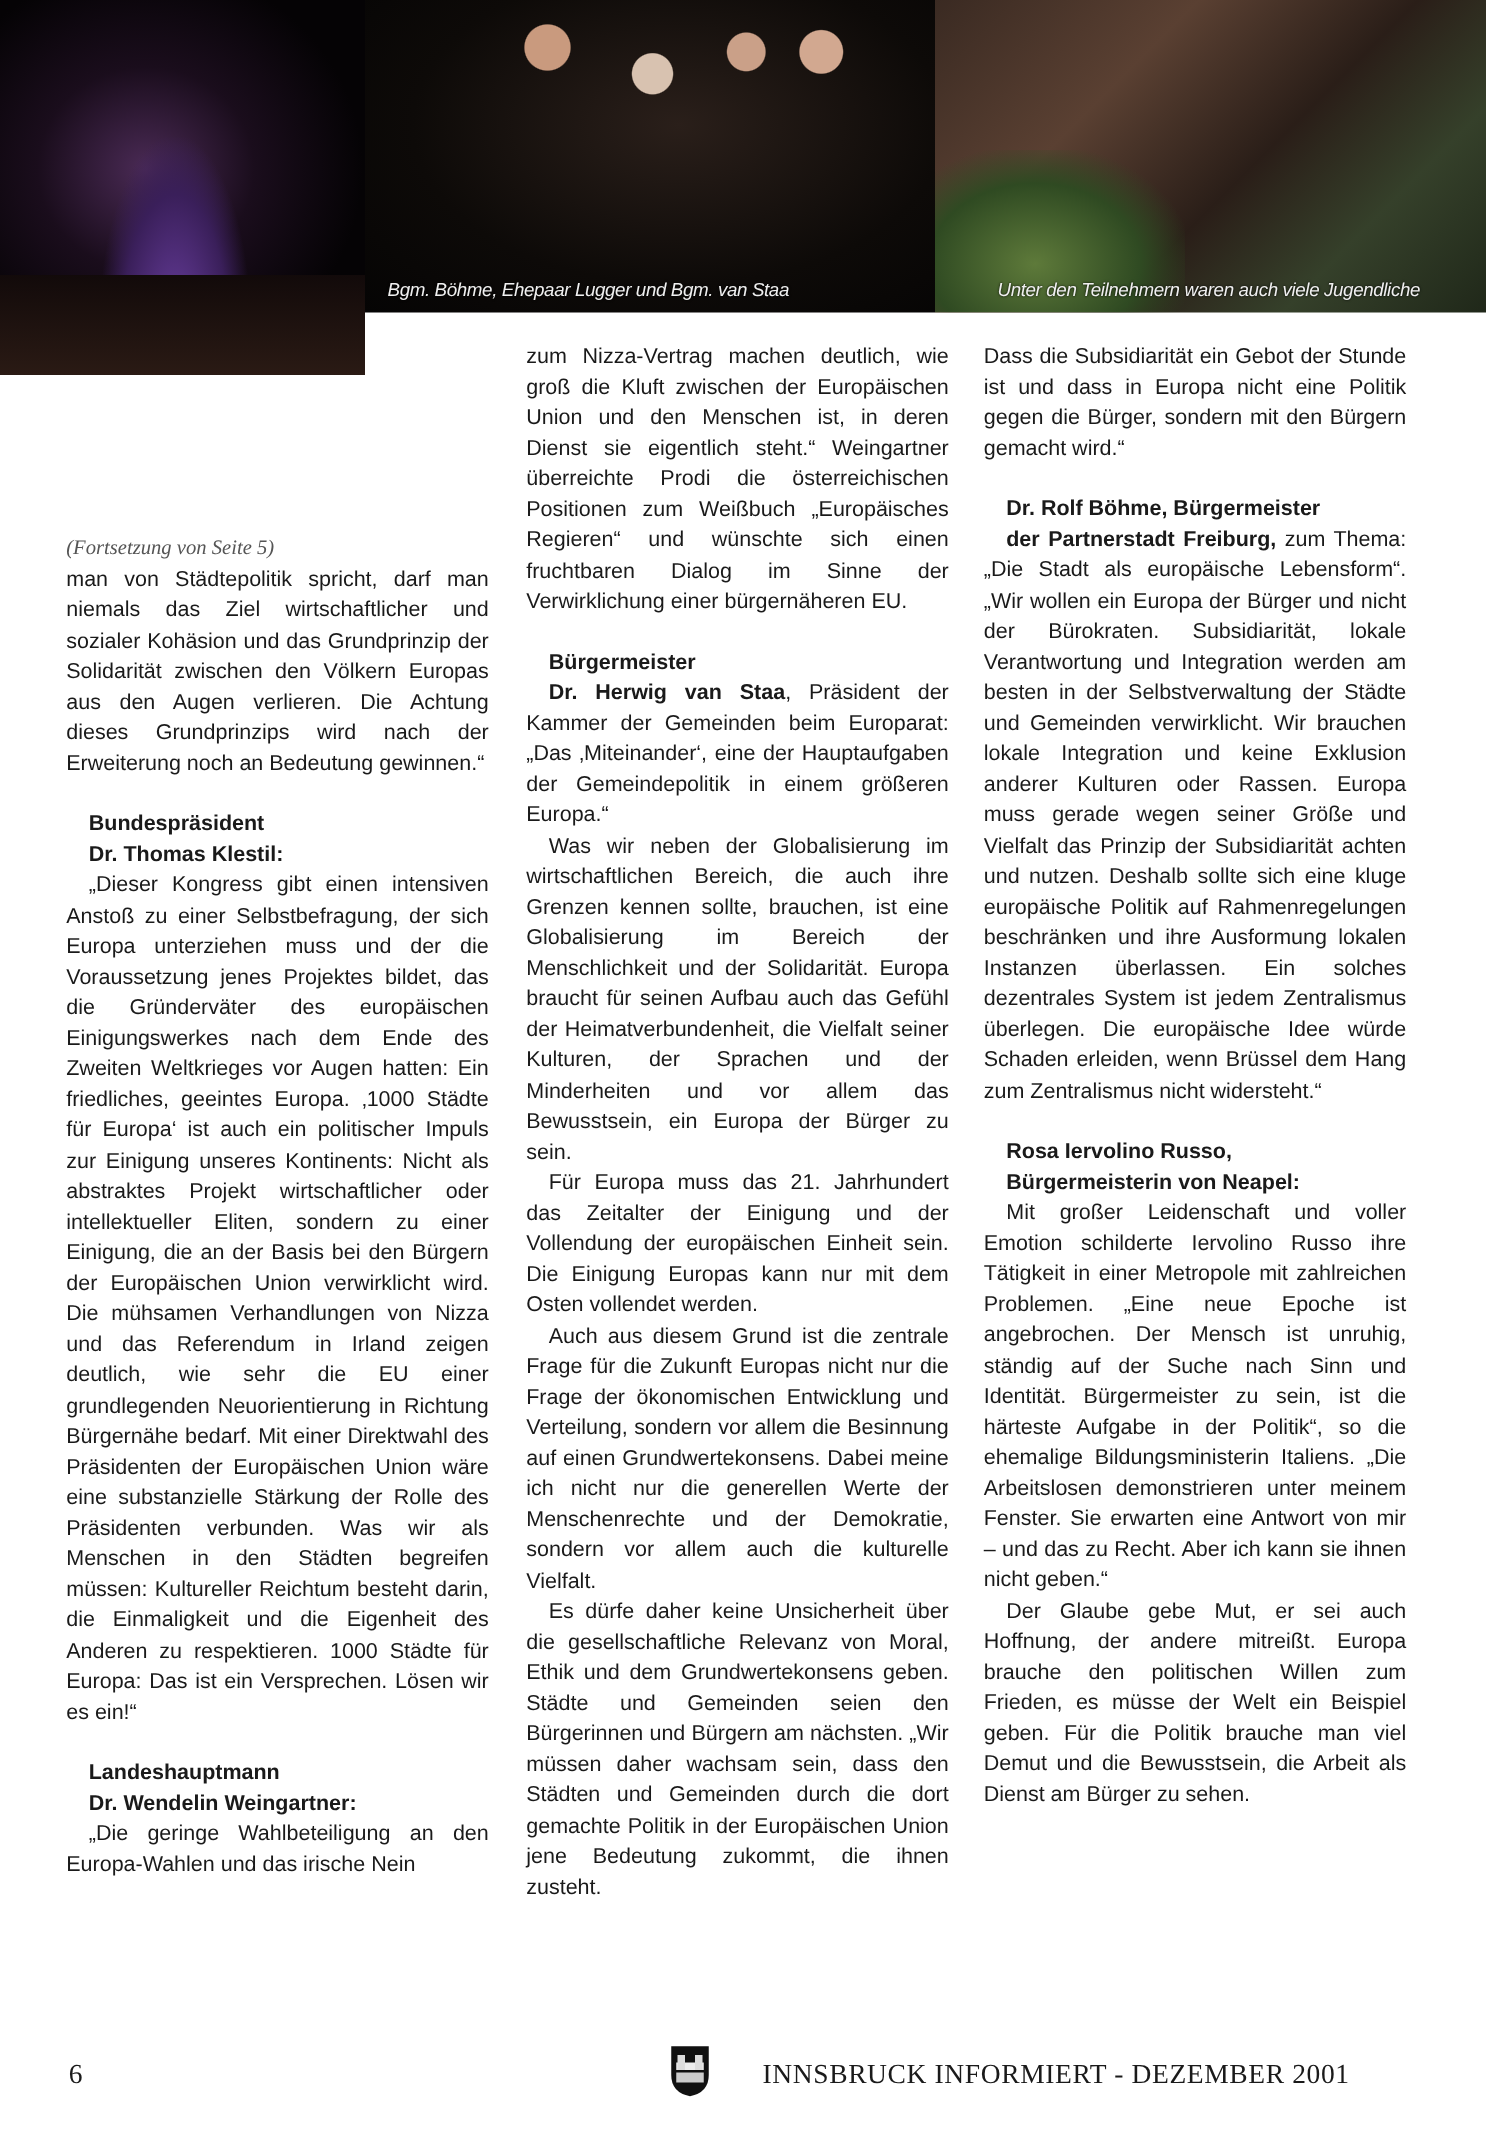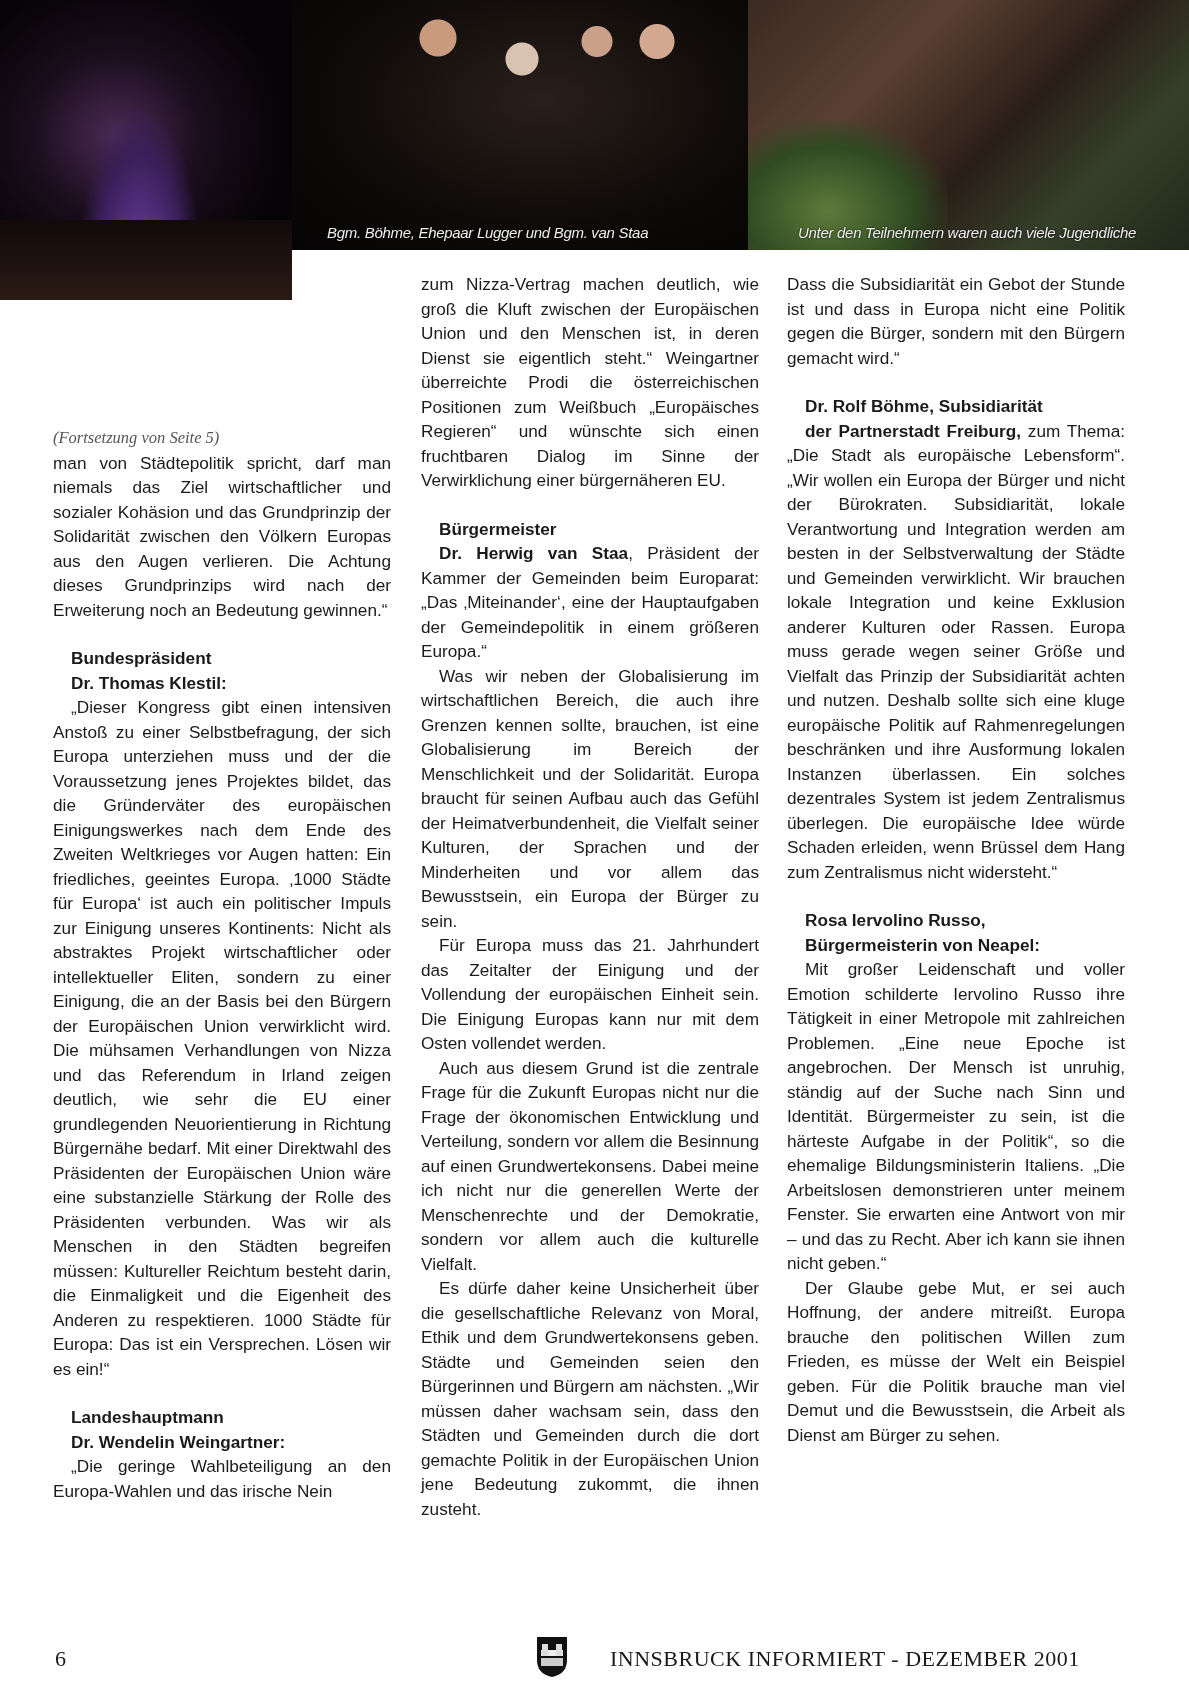--- a/index.html
+++ b/index.html
@@ -49,21 +49,21 @@
 <div class="photo" id="photo-ballet">
   <div class="dancer"></div>
   <div class="stage"></div>
   <div class="caption" id="cap-ballet">
     <div>Ballett unter der Leitung</div>
     <div>von Liliana Cosi (Mailänder Scala)</div>
   </div>
 </div>
 <div class="photo" id="photo-group">
   <div class="faces"></div>
-  <div class="caption" id="cap-group" style="left:18px;margin-left:17px;">Bgm. Böhme, Ehepaar Lugger und Bgm. van Staa</div>
+  <div class="caption" id="cap-group" style="left:18px;">Bgm. Böhme, Ehepaar Lugger und Bgm. van Staa</div>
 </div>
 <div class="photo" id="photo-audience">
   <div class="plants"></div>
   <div class="caption" id="cap-audience" style="left:50px;">Unter den Teilnehmern waren auch viele Jugendliche</div>
 </div>
 
 <div class="col" id="col1">
   <p class="cont">(Fortsetzung von Seite 5)</p>
   <p>man von Städtepolitik spricht, darf man niemals das Ziel wirtschaftlicher und sozialer Kohäsion und das Grundprinzip der Solidarität zwischen den Völkern Europas aus den Augen verlieren. Die Achtung dieses Grundprinzips wird nach der Erweiterung noch an Bedeutung gewinnen.“</p>
   <div class="gap"></div>
@@ -83,21 +83,21 @@
   <p style="text-indent:18px;"><b>Dr. Herwig van Staa</b><span>, Präsident der Kammer der Gemeinden beim Europarat: „Das ‚Miteinander‘, eine der Hauptaufgaben der Gemeindepolitik in einem größeren Europa.“</span></p>
   <p class="indent">Was wir neben der Globalisierung im wirtschaftlichen Bereich, die auch ihre Grenzen kennen sollte, brauchen, ist eine Globalisierung im Bereich der Menschlichkeit und der Solidarität. Europa braucht für seinen Aufbau auch das Gefühl der Heimatverbundenheit, die Vielfalt seiner Kulturen, der Sprachen und der Minderheiten und vor allem das Bewusstsein, ein Europa der Bürger zu sein.</p>
   <p class="indent">Für Europa muss das 21. Jahrhundert das Zeitalter der Einigung und der Vollendung der europäischen Einheit sein. Die Einigung Europas kann nur mit dem Osten vollendet werden.</p>
   <p class="indent">Auch aus diesem Grund ist die zentrale Frage für die Zukunft Europas nicht nur die Frage der ökonomischen Entwicklung und Verteilung, sondern vor allem die Besinnung auf einen Grundwertekonsens. Dabei meine ich nicht nur die generellen Werte der Menschenrechte und der Demokratie, sondern vor allem auch die kulturelle Vielfalt.</p>
   <p class="indent">Es dürfe daher keine Unsicherheit über die gesellschaftliche Relevanz von Moral, Ethik und dem Grundwertekonsens geben. Städte und Gemeinden seien den Bürgerinnen und Bürgern am nächsten. „Wir müssen daher wachsam sein, dass den Städten und Gemeinden durch die dort gemachte Politik in der Europäischen Union jene Bedeutung zukommt, die ihnen zusteht.</p>
 </div>
 
 <div class="col" id="col3">
   <p>Dass die Subsidiarität ein Gebot der Stunde ist und dass in Europa nicht eine Politik gegen die Bürger, sondern mit den Bürgern gemacht wird.“</p>
   <div class="gap"></div>
-  <p class="head">Dr. Rolf Böhme, Subsidiarität</p>
+  <p class="head">Dr. Rolf Böhme, Bürgermeister</p>
   <p style="text-indent:18px;"><b>der Partnerstadt Freiburg,</b><span> zum Thema: „Die Stadt als europäische Lebensform“. „Wir wollen ein Europa der Bürger und nicht der Bürokraten. Subsidiarität, lokale Verantwortung und Integration werden am besten in der Selbstverwaltung der Städte und Gemeinden verwirklicht. Wir brauchen lokale Integration und keine Exklusion anderer Kulturen oder Rassen. Europa muss gerade wegen seiner Größe und Vielfalt das Prinzip der Subsidiarität achten und nutzen. Deshalb sollte sich eine kluge europäische Politik auf Rahmenregelungen beschränken und ihre Ausformung lokalen Instanzen überlassen. Ein solches dezentrales System ist jedem Zentralismus überlegen. Die europäische Idee würde Schaden erleiden, wenn Brüssel dem Hang zum Zentralismus nicht widersteht.“</span></p>
   <div class="gap"></div>
   <p class="head">Rosa Iervolino Russo,</p>
   <p class="head">Bürgermeisterin von Neapel:</p>
   <p class="indent">Mit großer Leidenschaft und voller Emotion schilderte Iervolino Russo ihre Tätigkeit in einer Metropole mit zahlreichen Problemen. „Eine neue Epoche ist angebrochen. Der Mensch ist unruhig, ständig auf der Suche nach Sinn und Identität. Bürgermeister zu sein, ist die härteste Aufgabe in der Politik“, so die ehemalige Bildungsministerin Italiens. „Die Arbeitslosen demonstrieren unter meinem Fenster. Sie erwarten eine Antwort von mir – und das zu Recht. Aber ich kann sie ihnen nicht geben.“</p>
   <p class="indent">Der Glaube gebe Mut, er sei auch Hoffnung, der andere mitreißt. Europa brauche den politischen Willen zum Frieden, es müsse der Welt ein Beispiel geben. Für die Politik brauche man viel Demut und die Bewusstsein, die Arbeit als Dienst am Bürger zu sehen.</p>
 </div>
 
 <div id="footer-page">6</div>
 <div id="footer-crest">

